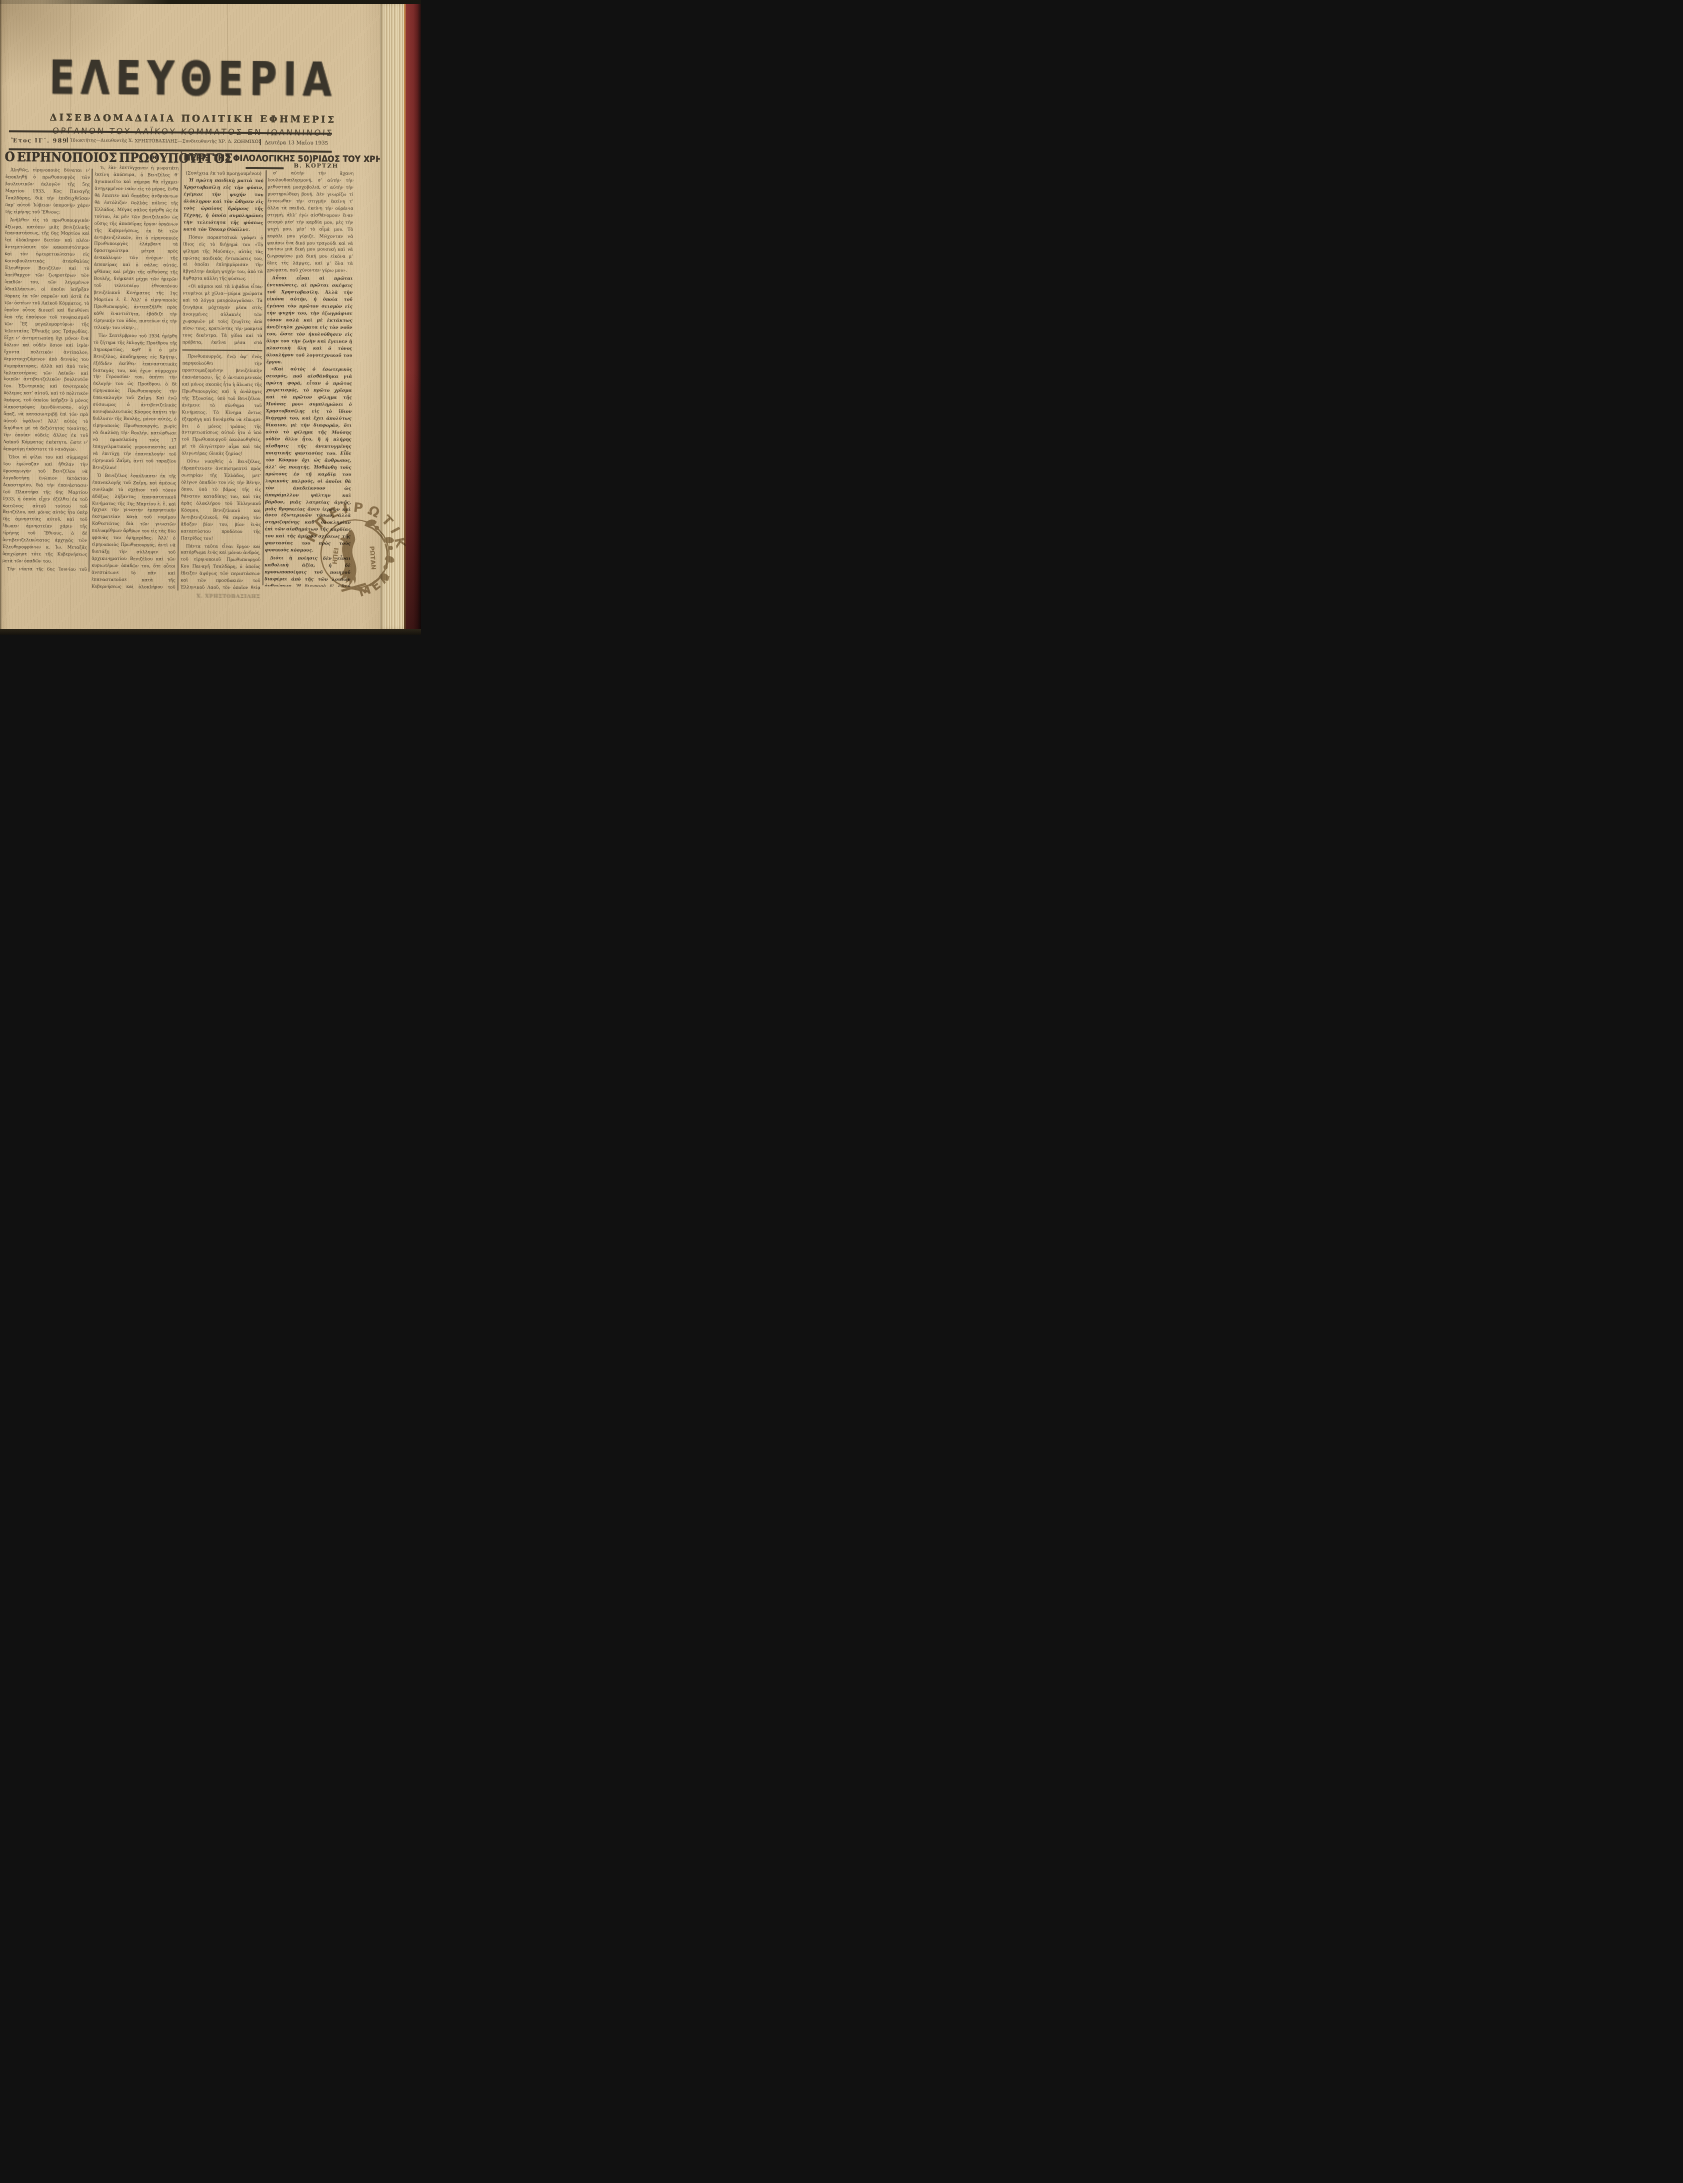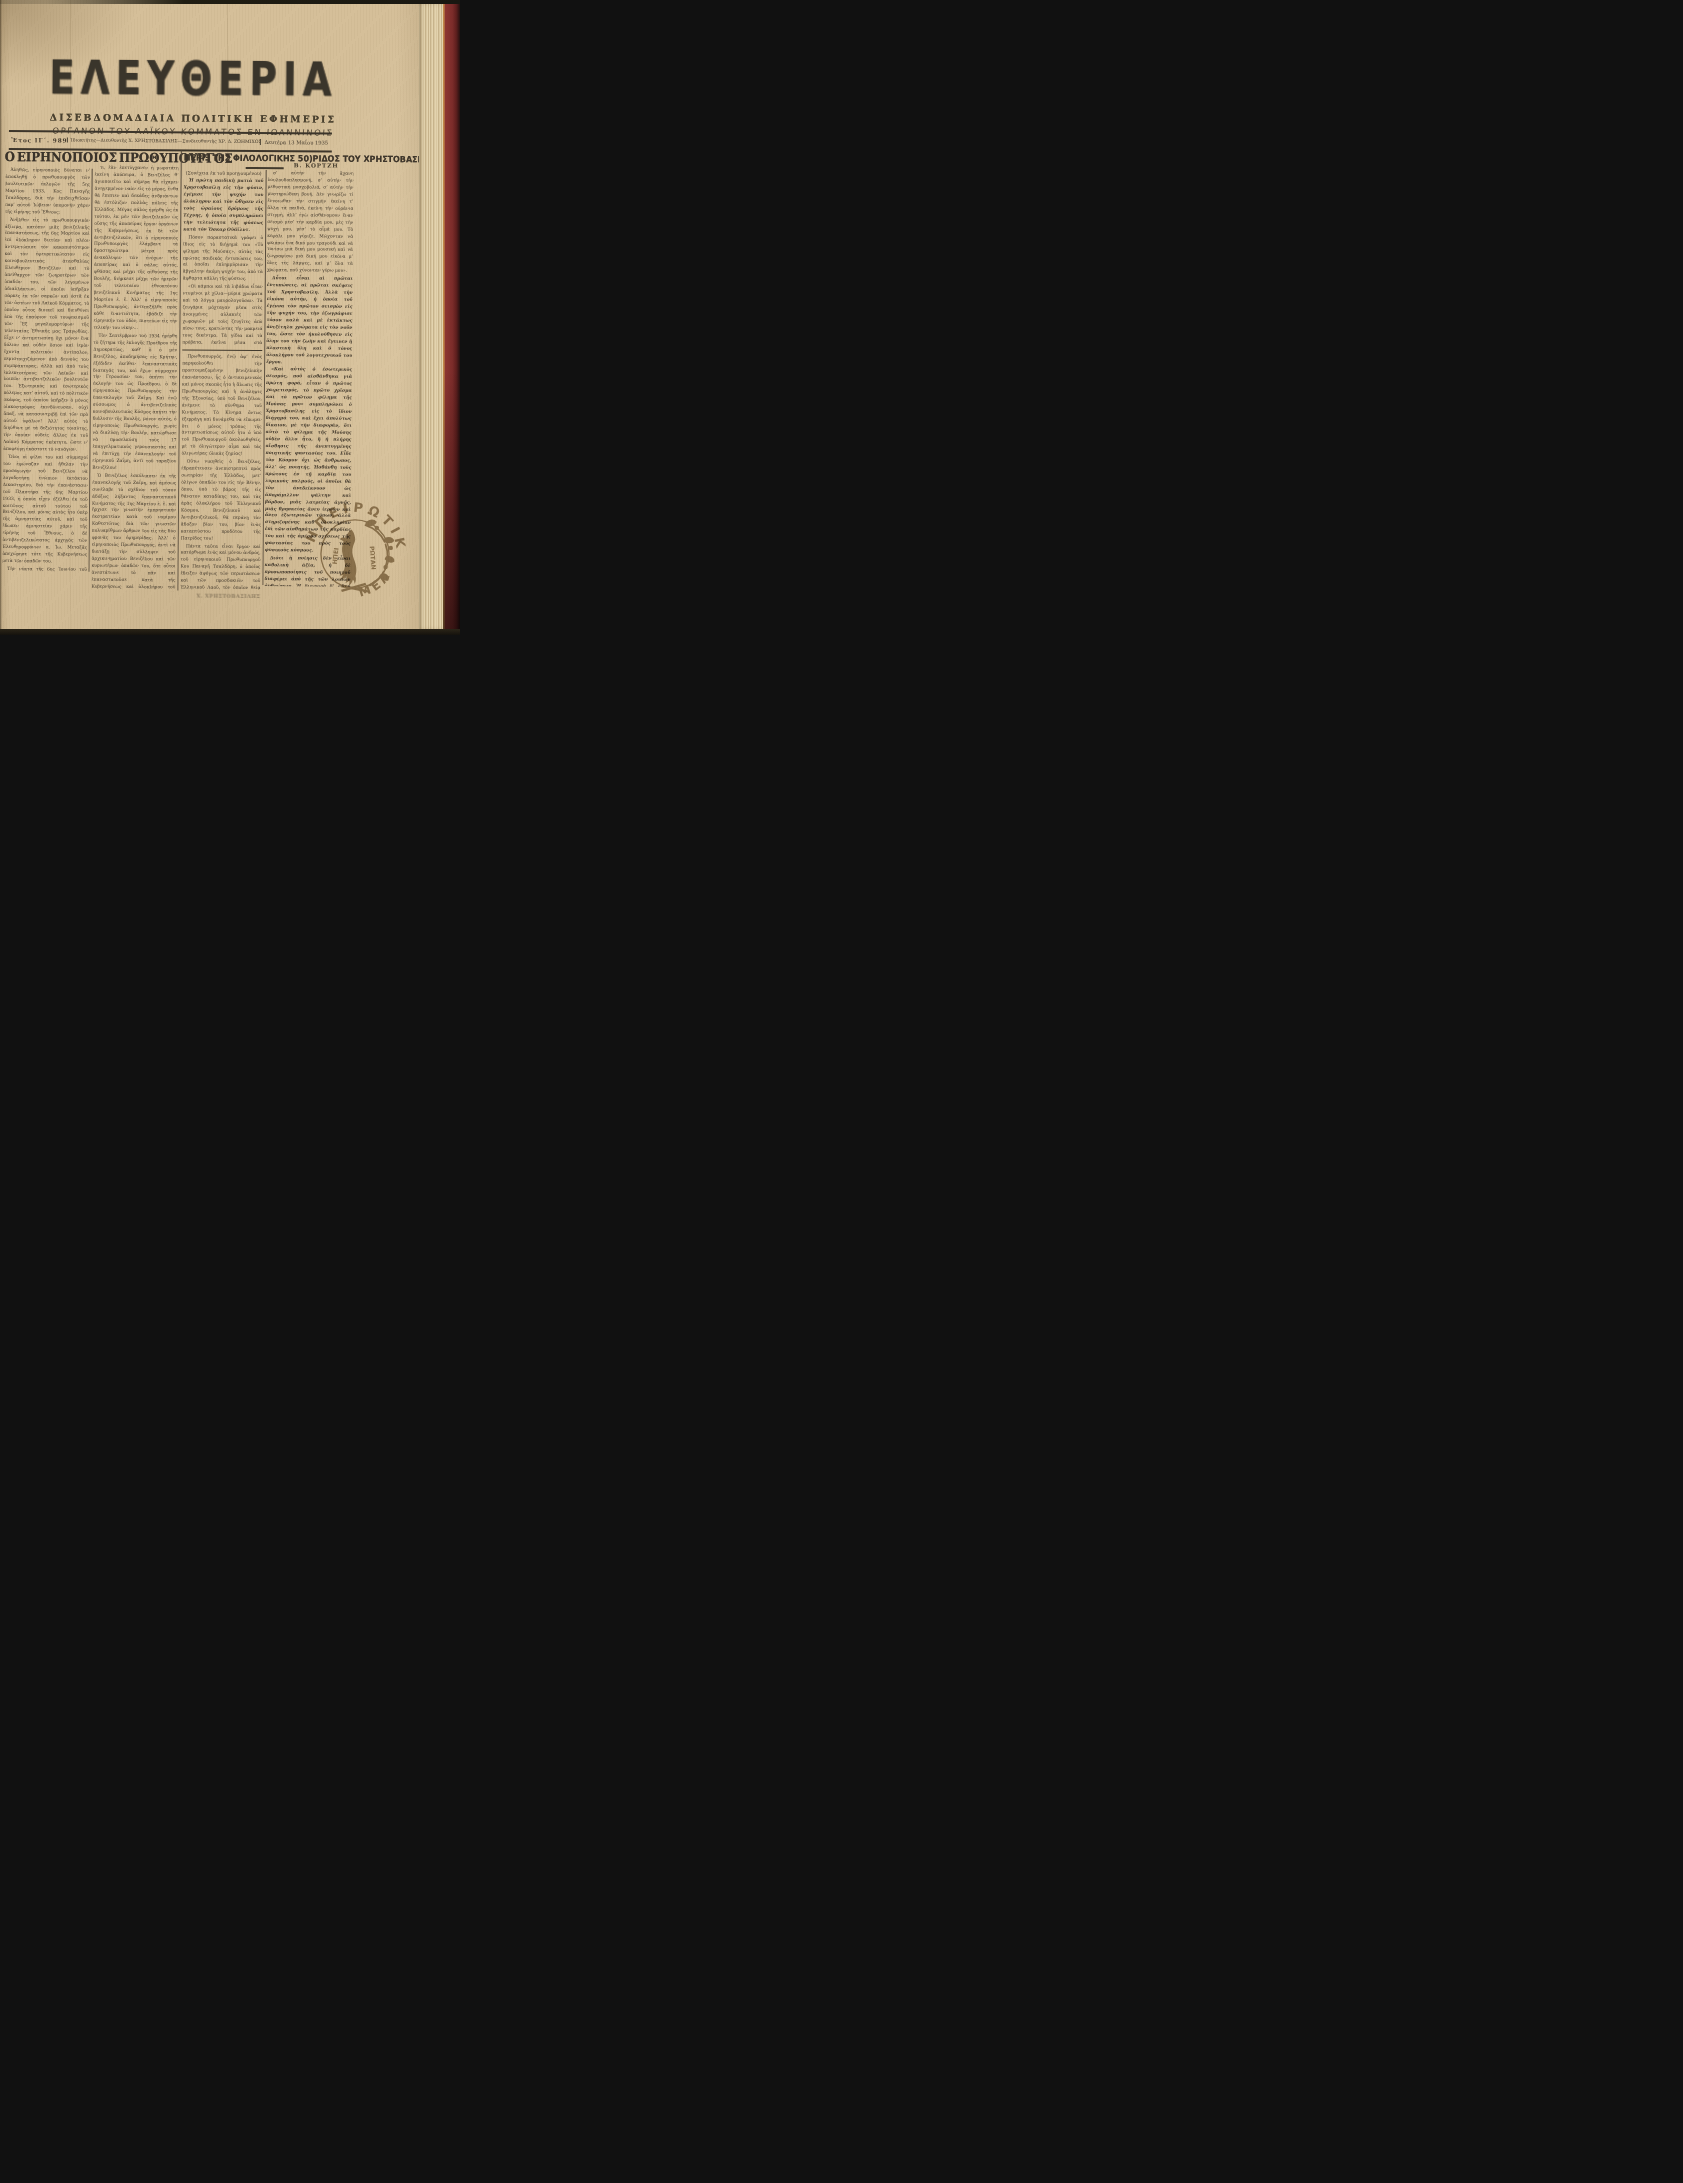--- a/index.html
+++ b/index.html
@@ -1,16 +1,16 @@
 <!DOCTYPE html>
 <html style="font-size:7px"><head>
 <meta charset="utf-8">
 <style>
   html,body{margin:0;padding:0;background:#111;}
-  .page{position:relative;width:460px;height:635px;overflow:hidden;
+  .page{position:relative;width:421px;height:635px;overflow:hidden;
         font-family:"DejaVu Serif", serif;color:#3f362a;
         background:#d5bf99;}
   
   .paper-tone{position:absolute;inset:0;pointer-events:none;
     background:
       radial-gradient(ellipse 183px 114px at 2% 1%, rgba(96,74,43,.30), transparent 70%),
       radial-gradient(ellipse 218px 393px at 99% 45%, rgba(255,243,214,.20), transparent 75%),
       radial-gradient(ellipse 306px 218px at 40% 96%, rgba(120,96,60,.10), transparent 75%),
       linear-gradient(90deg, rgba(110,86,50,.16) 0, transparent 2.2%, transparent 86%, rgba(110,86,50,.20) 96%),
       repeating-linear-gradient(88deg, rgba(120,100,60,.05) 0 0.9px, transparent 0.9px 3.1px);}

